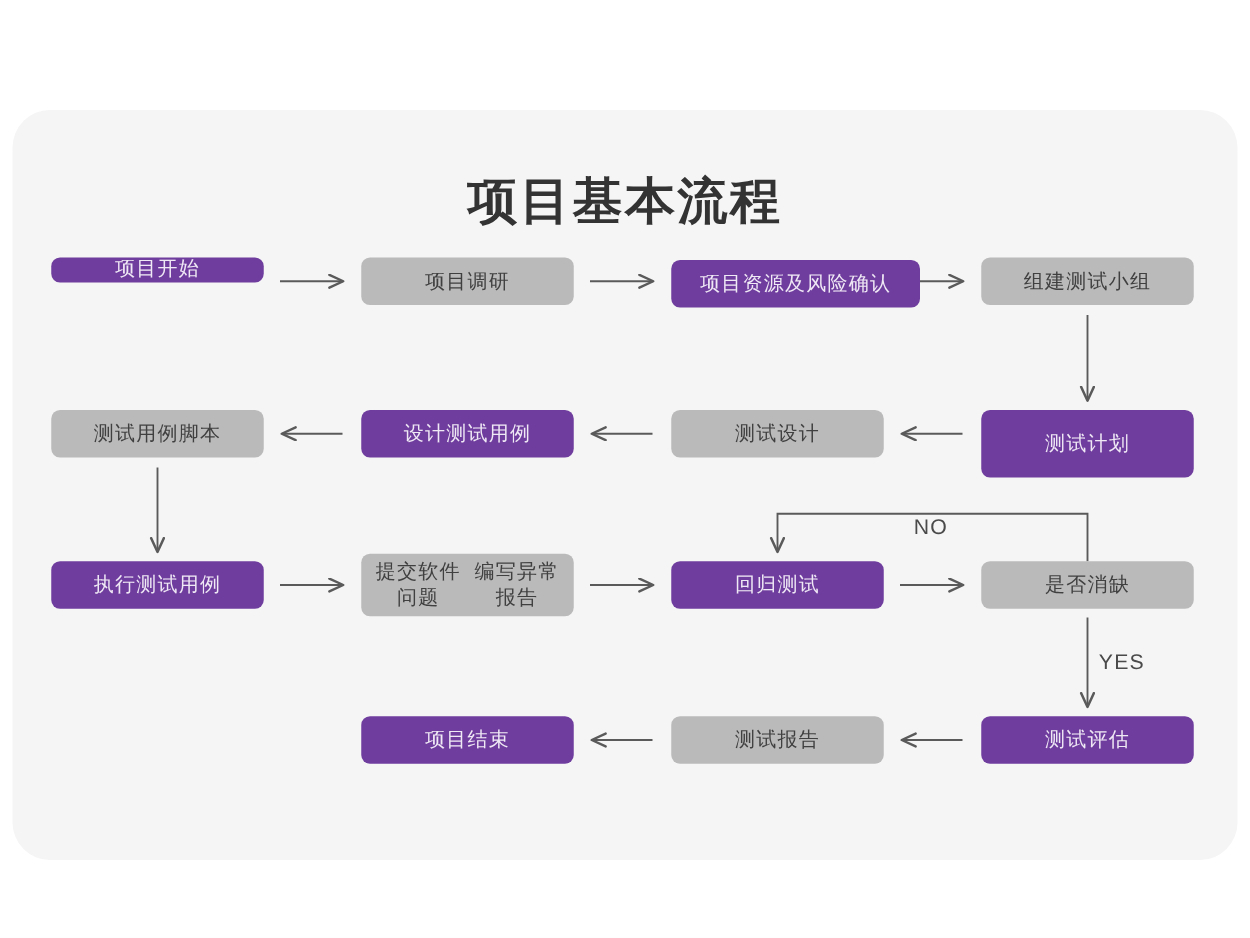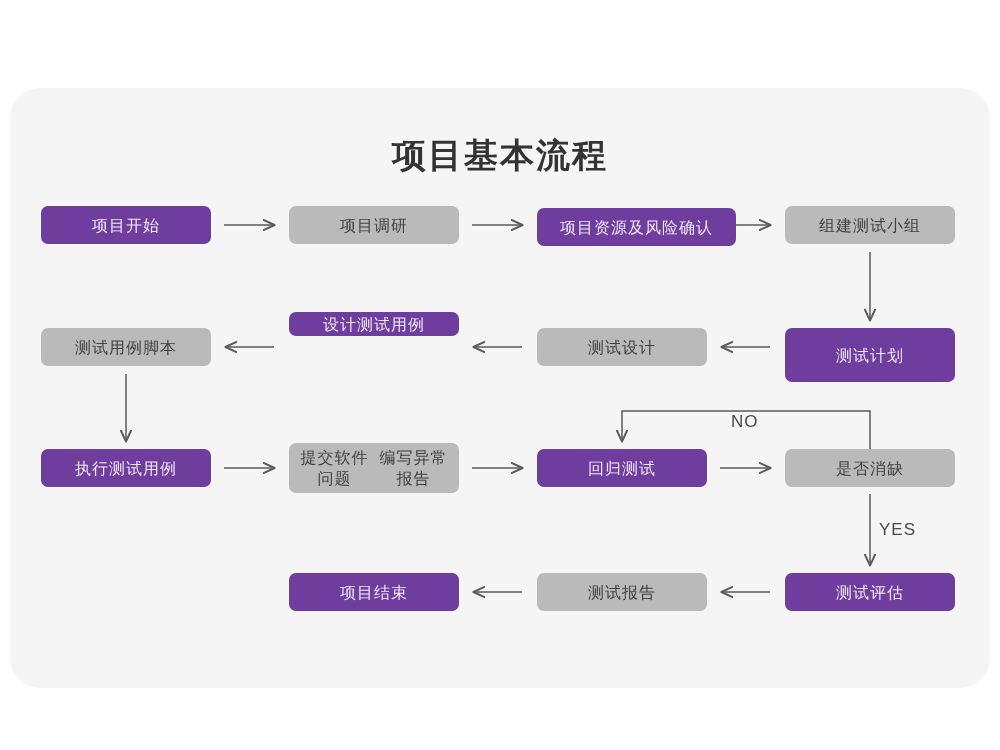--- a/index.html
+++ b/index.html
@@ -27,21 +27,21 @@
     height: 600px;
     background: #f5f5f5;
     border-radius: 30px;
   }
   #chart-title {
     position: absolute;
     left: 0;
     top: 133px;
     width: 1000px;
     text-align: center;
-    font-size: 34px;
+    font-size: 40px;
     font-weight: 600;
     color: #333333;
     letter-spacing: 2px;
     white-space: nowrap;
   }
   .node {
     position: absolute;
     display: flex;
     align-items: center;
     justify-content: center;
@@ -114,41 +114,41 @@
 
       <path d="M870,449 L870,411 L622,411 L622,441"></path>
 
       <line x1="870" y1="494" x2="870" y2="565"></line>
 
       <line x1="770" y1="592" x2="722" y2="592"></line>
       <line x1="522" y1="592" x2="474" y2="592"></line>
     </g>
   </svg>
 
-  <div class="node purple" style="left:41px; top:206px; width:170px; height:38px;">
+  <div class="node purple" style="left:41px; top:206px; width:170px; height:20px;font-family:Liberation Mono, monospace;">
     <span class="label-line">项目开始</span>
   </div>
 
   <div class="node gray" style="left:289px; top:206px; width:170px; height:38px;">
     <span class="label-line">项目调研</span>
   </div>
 
   <div class="node purple" style="left:537px; top:196px; width:199px; height:38px;margin-top:12px;">
     <span class="label-line">项目资源及风险确认</span>
   </div>
 
   <div class="node gray" style="left:785px; top:206px; width:170px; height:38px;">
     <span class="label-line">组建测试小组</span>
   </div>
 
   <div class="node gray" style="left:41px; top:328px; width:170px; height:38px;">
     <span class="label-line">测试用例脚本</span>
   </div>
 
-  <div class="node purple" style="left:289px; top:312px; width:170px; height:24px;">
+  <div class="node purple" style="left:289px; top:328px; width:170px; height:38px;">
     <span class="label-line">设计测试用例</span>
   </div>
 
   <div class="node gray" style="left:537px; top:328px; width:170px; height:38px;">
     <span class="label-line">测试设计</span>
   </div>
 
   <div class="node purple" style="left:785px; top:328px; width:170px; height:54px;">
     <span class="label-line">测试计划</span>
   </div>

